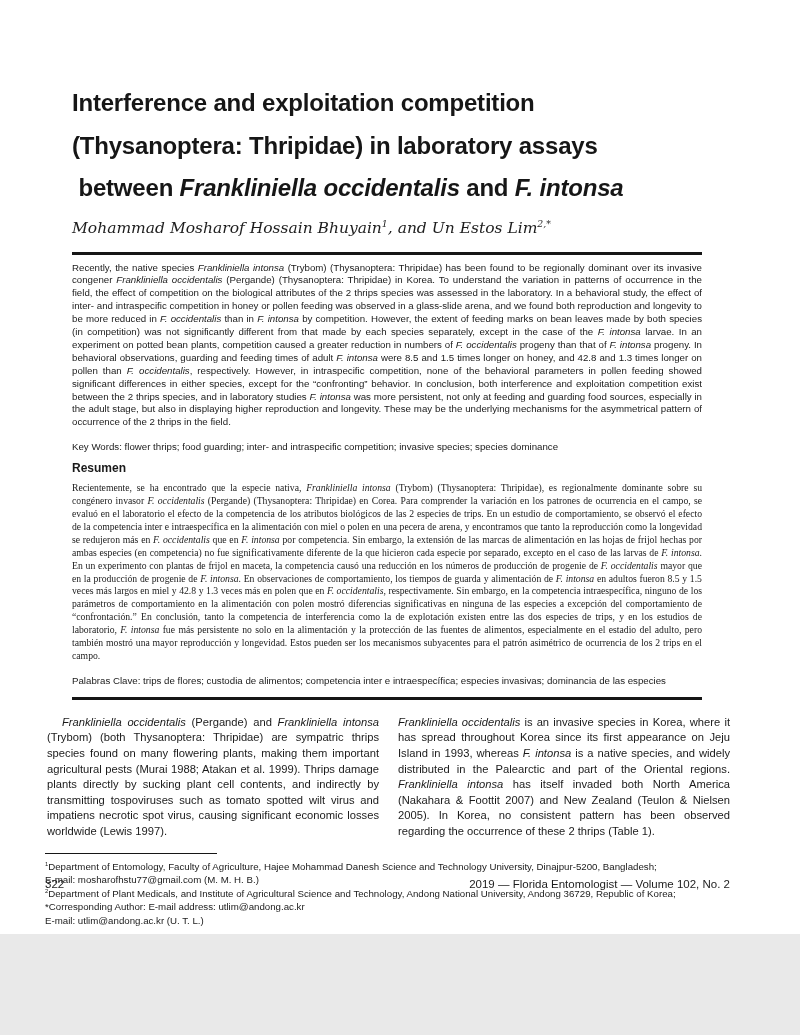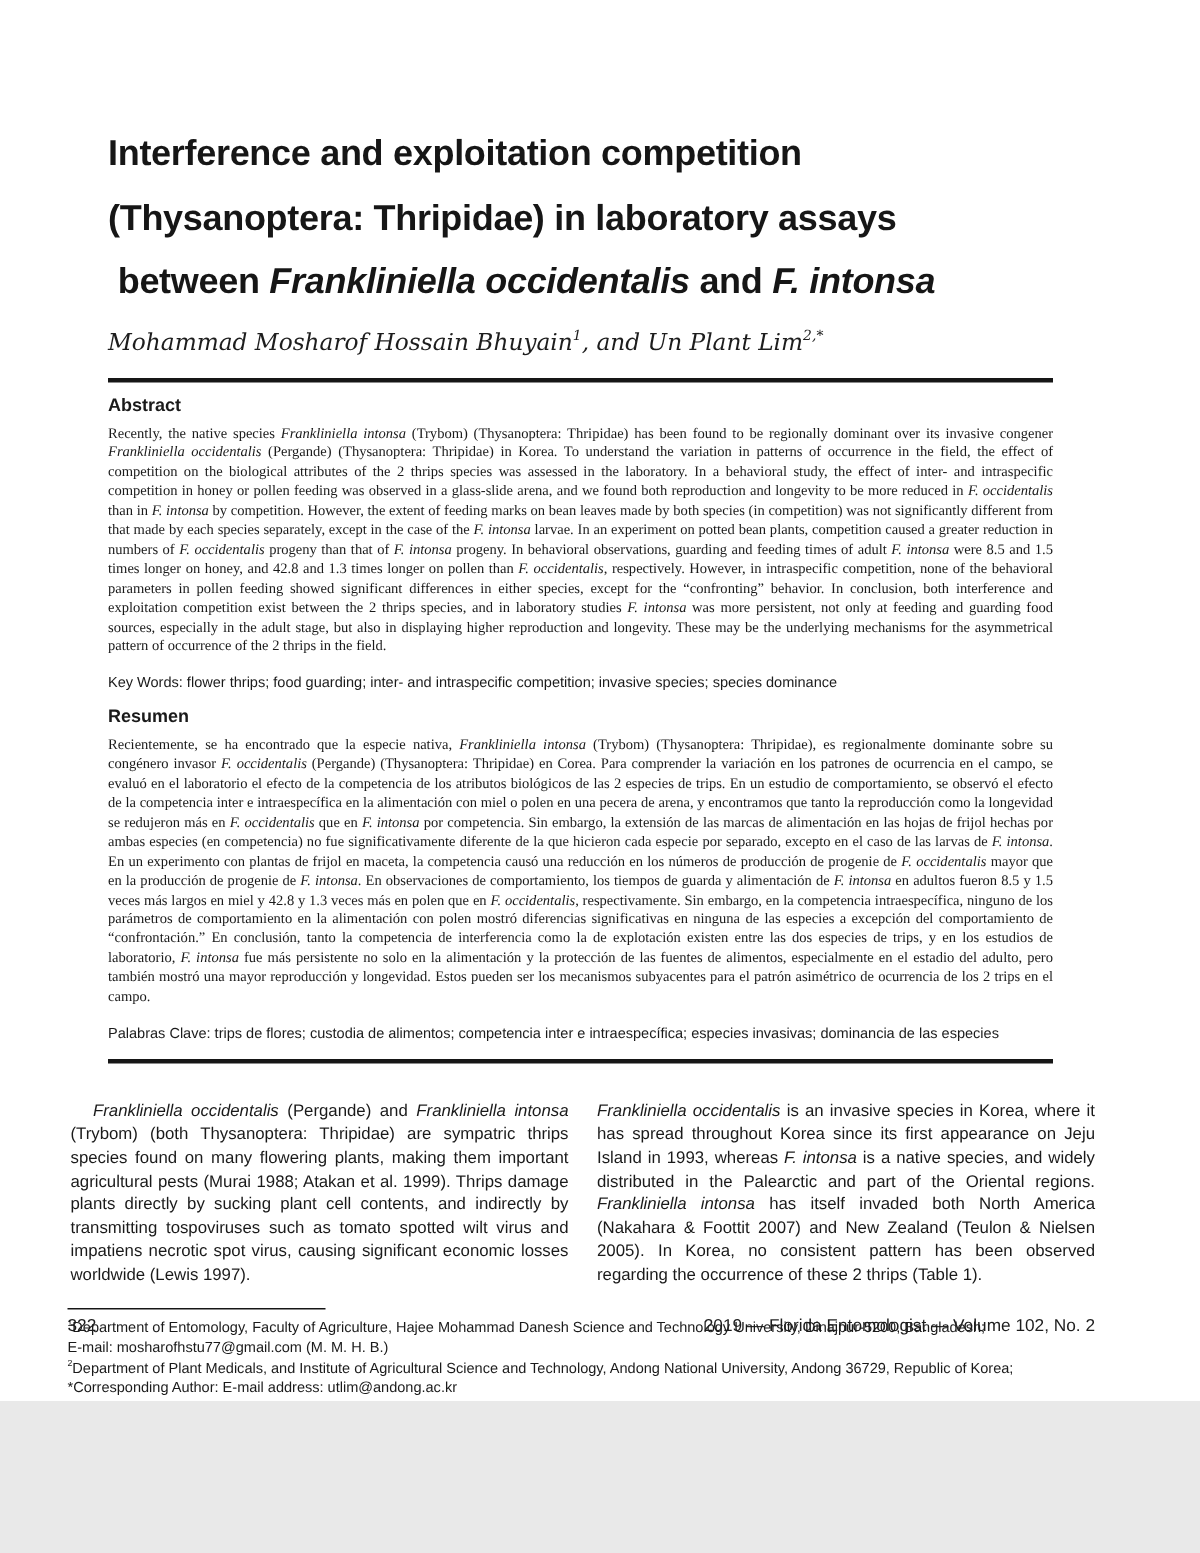--- a/index.html
+++ b/index.html
@@ -37,21 +37,21 @@
   .front h2 { font-size:12px; font-weight:700; margin-top:8px; }
   .small { font-size:9.7px; line-height:12.9px; }
   .just { text-align:justify; }
   .front p { margin-top:7px; }
   .front p.kw { margin-top:12px; }
   .front h2 + * { margin-top:7px;font-family:Liberation Serif, serif; }
   .front h2.h-resumen { margin-top:7px; }
   .rule-bottom { margin-top:9px; }
   .it { font-style:italic; }
   
-  .cols { display:flex; gap:19px; margin:25px 70px 0 47px; }
+  .cols { display:flex; gap:19px; margin:15px 70px 0 47px; }
   .col { flex:1; font-size:11.2px; line-height:15.6px; }
   .indent { text-indent:15px; }
   
   .fnotes { margin:13px 70px 0 45px; }
   .fn-rule { width:172px; border-top:1.5px solid #161616; margin-bottom:6px; }
   .fn-line { font-size:9.7px; line-height:13.5px; }
   
   .pfoot {
     position:absolute; left:45px; right:70px; bottom:44px;
     display:flex; justify-content:space-between;
@@ -62,27 +62,26 @@
 <body>
 
 <div class="page">
 
   <header class="head">
     <h1 class="title">
       <span class="t-line"><span>Interference and exploitation competition</span></span>
       <span class="t-line"><span>(Thysanoptera: Thripidae) in laboratory assays</span></span>
       <span class="t-line"><span> between </span><span class="it">Frankliniella occidentalis</span><span> and </span><span class="it">F. intonsa</span></span>
     </h1>
-    <p class="authors"><span>Mohammad Mosharof Hossain Bhuyain</span><sup>1</sup><span>, and Un Plant Lim</span><sup>2,*</sup></p>
+    <p class="authors"><span>Mohammad Mosharof Hossain Bhuyain</span><sup>1</sup><span>, and Un Estos Lim</span><sup>2,*</sup></p>
   </header>
 
   <section class="front">
     <div class="rule rule-top"></div>
 
-    <h2>Abstract</h2>
     <p class="small just"><span>Recently, the native species </span><span class="it">Frankliniella intonsa</span><span> (Trybom) (Thysanoptera: Thripidae) has been found to be regionally dominant over its invasive congener </span><span class="it">Frankliniella occidentalis</span><span> (Pergande) (Thysanoptera: Thripidae) in Korea. To understand the variation in patterns of occurrence in the field, the effect of competition on the biological attributes of the 2 thrips species was assessed in the laboratory. In a behavioral study, the effect of inter- and intraspecific competition in honey or pollen feeding was observed in a glass-slide arena, and we found both reproduction and longevity to be more reduced in </span><span class="it">F. occidentalis</span><span> than in </span><span class="it">F. intonsa</span><span> by competition. However, the extent of feeding marks on bean leaves made by both species (in competition) was not significantly different from that made by each species separately, except in the case of the </span><span class="it">F. intonsa</span><span> larvae. In an experiment on potted bean plants, competition caused a greater reduction in numbers of </span><span class="it">F. occidentalis</span><span> progeny than that of </span><span class="it">F. intonsa</span><span> progeny. In behavioral observations, guarding and feeding times of adult </span><span class="it">F. intonsa</span><span> were 8.5 and 1.5 times longer on honey, and 42.8 and 1.3 times longer on pollen than </span><span class="it">F. occidentalis</span><span>, respectively. However, in intraspecific competition, none of the behavioral parameters in pollen feeding showed significant differences in either species, except for the “confronting” behavior. In conclusion, both interference and exploitation competition exist between the 2 thrips species, and in laboratory studies </span><span class="it">F. intonsa</span><span> was more persistent, not only at feeding and guarding food sources, especially in the adult stage, but also in displaying higher reproduction and longevity. These may be the underlying mechanisms for the asymmetrical pattern of occurrence of the 2 thrips in the field.</span></p>
     <p class="small kw">Key Words: flower thrips; food guarding; inter- and intraspecific competition; invasive species; species dominance</p>
 
     <h2 class="h-resumen">Resumen</h2>
     <p class="small just"><span>Recientemente, se ha encontrado que la especie nativa, </span><span class="it">Frankliniella intonsa</span><span> (Trybom) (Thysanoptera: Thripidae), es regionalmente dominante sobre su congénero invasor </span><span class="it">F. occidentalis</span><span> (Pergande) (Thysanoptera: Thripidae) en Corea. Para comprender la variación en los patrones de ocurrencia en el campo, se evaluó en el laboratorio el efecto de la competencia de los atributos biológicos de las 2 especies de trips. En un estudio de comportamiento, se observó el efecto de la competencia inter e intraespecífica en la alimentación con miel o polen en una pecera de arena, y encontramos que tanto la reproducción como la longevidad se redujeron más en </span><span class="it">F. occidentalis</span><span> que en </span><span class="it">F. intonsa</span><span> por competencia. Sin embargo, la extensión de las marcas de alimentación en las hojas de frijol hechas por ambas especies (en competencia) no fue significativamente diferente de la que hicieron cada especie por separado, excepto en el caso de las larvas de </span><span class="it">F. intonsa</span><span>. En un experimento con plantas de frijol en maceta, la competencia causó una reducción en los números de producción de progenie de </span><span class="it">F. occidentalis</span><span> mayor que en la producción de progenie de </span><span class="it">F. intonsa</span><span>. En observaciones de comportamiento, los tiempos de guarda y alimentación de </span><span class="it">F. intonsa</span><span> en adultos fueron 8.5 y 1.5 veces más largos en miel y 42.8 y 1.3 veces más en polen que en </span><span class="it">F. occidentalis</span><span>, respectivamente. Sin embargo, en la competencia intraespecífica, ninguno de los parámetros de comportamiento en la alimentación con polen mostró diferencias significativas en ninguna de las especies a excepción del comportamiento de “confrontación.” En conclusión, tanto la competencia de interferencia como la de explotación existen entre las dos especies de trips, y en los estudios de laboratorio, </span><span class="it">F. intonsa</span><span> fue más persistente no solo en la alimentación y la protección de las fuentes de alimentos, especialmente en el estadio del adulto, pero también mostró una mayor reproducción y longevidad. Estos pueden ser los mecanismos subyacentes para el patrón asimétrico de ocurrencia de los 2 trips en el campo.</span></p>
     <p class="small kw">Palabras Clave: trips de flores; custodia de alimentos; competencia inter e intraespecífica; especies invasivas; dominancia de las especies</p>
 
     <div class="rule rule-bottom"></div>
   </section>
 

